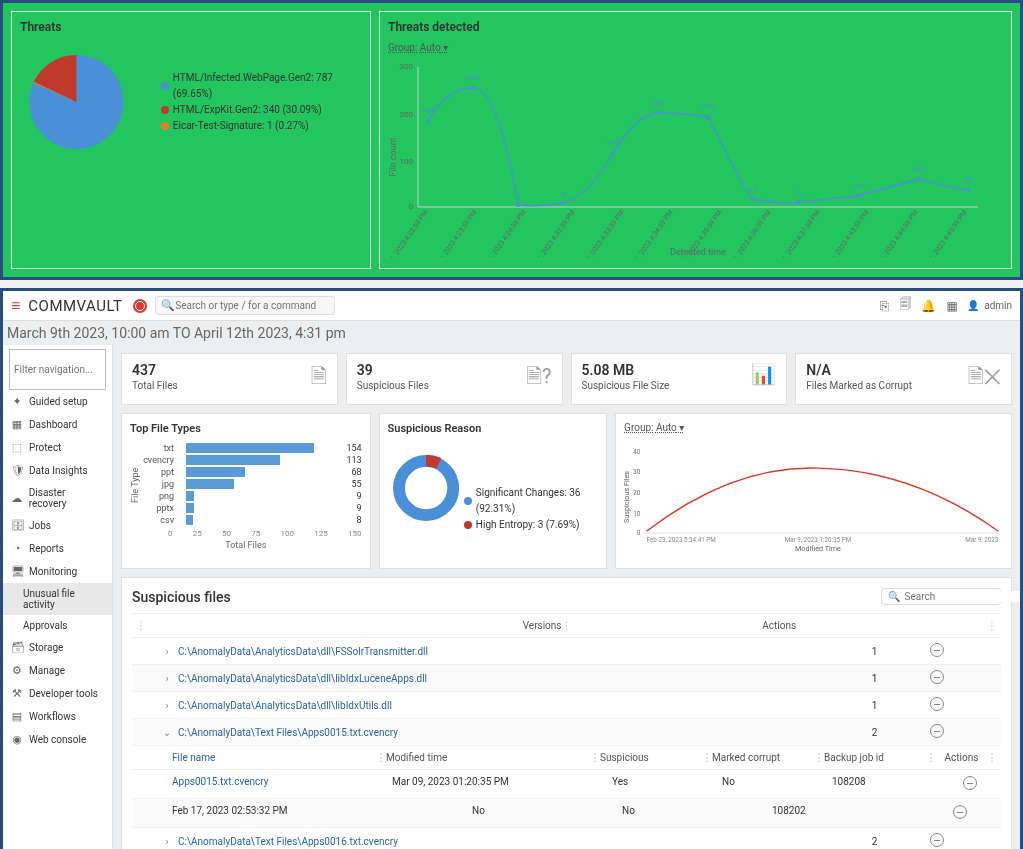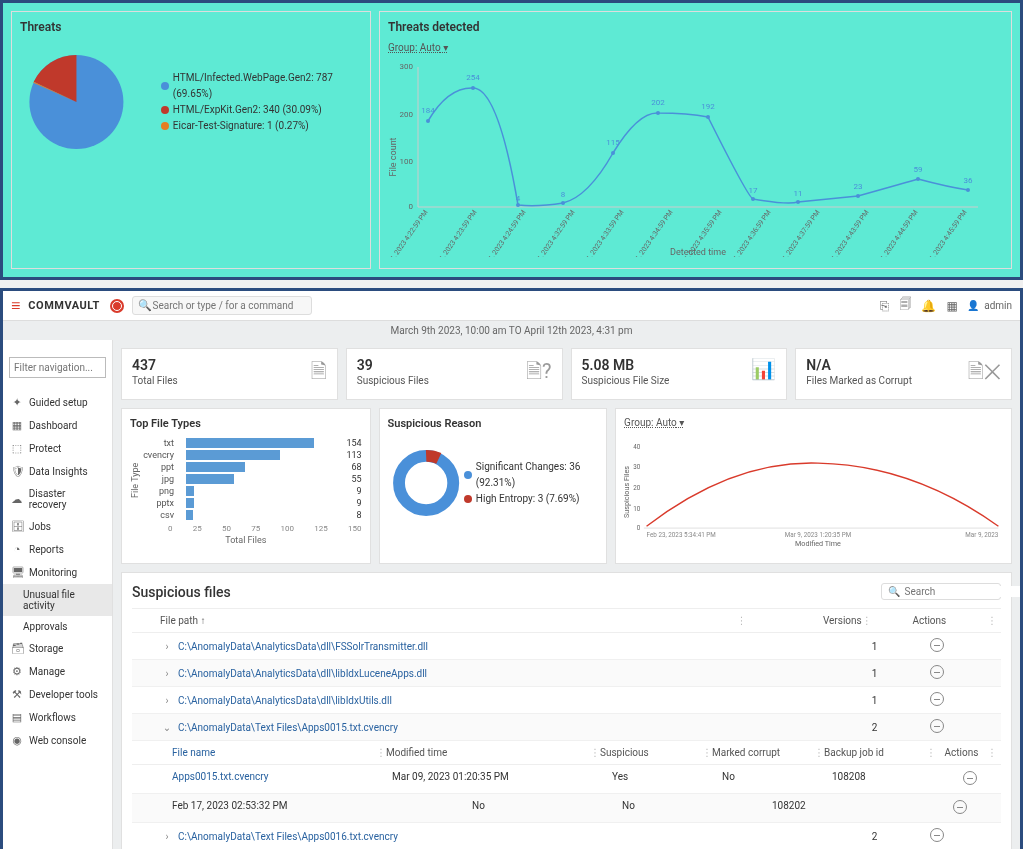--- a/index.html
+++ b/index.html
@@ -1,65 +1,65 @@
 <!DOCTYPE html>
 <html><head>
 <meta charset="utf-8">
 <style>
 *{box-sizing:border-box;margin:0;padding:0;font-family:-apple-system,BlinkMacSystemFont,"Segoe UI",Roboto,Arial,sans-serif}
 body{background:#f0f0f0;font-size:11px;color:#333;width:1023px}
-.outer{border:3px solid #2b4c7e;background:#5eead4;margin-bottom:8px}
+.outer{border:3px solid #2b4c7e;background:#22c55e;margin-bottom:8px}
 .top-section{display:flex;padding:8px;gap:8px}
 .threats-panel{border:1px solid #ddd;padding:8px;width:360px}
 .threats-detected-panel{border:1px solid #ddd;padding:8px;flex:1}
 .panel-title{font-size:12px;font-weight:600;margin-bottom:8px}
 .pie-wrap{display:flex;align-items:center;gap:28px}
 .legend{font-size:10px;line-height:1.6}
 .legend-item{display:flex;align-items:center;gap:4px}
 .legend-dot{width:8px;height:8px;border-radius:50%;flex-shrink:0}
 .group-sel{font-size:10px;margin-bottom:4px;color:#666}
 .group-sel span{text-decoration:underline dotted;color:#555}
 
 
 .app{border:3px solid #2b4c7e;background:#eceeef}
 .topbar{display:flex;align-items:center;background:#fff;border-bottom:1px solid #ddd;padding:4px 8px;gap:8px}
 .hamburger{color:#d93a2b;font-size:16px;cursor:pointer}
-.brand{font-weight:700;font-size:11px;letter-spacing:0.5px}
+.brand{font-weight:400;font-size:15px;letter-spacing:0.5px}
 .brand-badge{display:inline-block;width:14px;height:14px;border-radius:50%;background:#d93a2b;vertical-align:middle;margin-left:2px;position:relative}
 .brand-badge::after{content:"";position:absolute;width:8px;height:8px;border:1px solid #fff;border-radius:50%;top:2px;left:2px}
 .search-box{display:flex;align-items:center;background:#f7f7f7;border:1px solid #ddd;border-radius:3px;padding:2px 6px;width:180px}
 .search-box input{border:none;background:none;outline:none;font-size:10px;flex:1}
 .topbar-right{margin-left:auto;display:flex;align-items:center;gap:10px;color:#666}
 .topbar-right .ico{cursor:pointer;font-size:12px}
 .user{display:flex;align-items:center;gap:4px;font-size:10px}
-.date-range{text-align:center;font-size:10px;padding:4px 4px;color:#666}
+.date-range{text-align:left;font-size:14px;padding:4px 4px;color:#666}
 .body{display:flex}
 .sidebar{width:110px;background:#fff;border-right:1px solid #e0e0e0;padding:4px 0}
-.nav-filter{margin:13px 6px;border:1px solid #bbb;padding:4px 4px;font-size:10px;width:calc(100% - 12px)}
+.nav-filter{margin:0 6px;border:1px solid #bbb;padding:14px 4px;font-size:10px;width:calc(100% - 12px)}
 .nav-item{display:flex;align-items:center;gap:6px;padding:5px 8px;font-size:10px;color:#333;cursor:pointer}
 .nav-item.active{background:#e8e8e8}
 .nav-item.sub{padding-left:20px}
 .nav-ico{width:12px;text-align:center;color:#666;font-size:11px}
 .main{flex:1;padding:8px;overflow:auto}
 .cards{display:flex;gap:8px;margin-bottom:8px}
 .card{background:#fff;border:1px solid #e0e0e0;padding:8px 10px;flex:1;display:flex;justify-content:space-between;align-items:flex-start}
 .card .num{font-size:14px;font-weight:600}
 .card .lbl{font-size:10px;color:#555;margin-top:2px}
 .card-ico{font-size:20px;color:#999}
 .panels{display:flex;gap:8px;margin-bottom:8px}
 .mini-panel{background:#fff;border:1px solid #e0e0e0;padding:8px;flex:1}
 .mini-title{font-size:11px;font-weight:600;margin-bottom:8px}
 .hbar-row{display:flex;align-items:center;gap:12px;margin-bottom:2px;font-size:9px}
 .hbar-lbl{width:34px;text-align:right;color:#555}
 .hbar-track{flex:1;height:10px;position:relative}
 .hbar{height:10px;background:#5b9bd5}
 .hbar-val{font-size:9px;margin-left:20px}
 .axis-lbls{display:flex;justify-content:space-between;font-size:8px;color:#888;margin-left:38px;margin-top:2px}
 .axis-title{text-align:center;font-size:9px;color:#666;margin-top:2px}
-.donut-wrap{display:flex;align-items:center;gap:0}
+.donut-wrap{display:flex;align-items:flex-end;gap:0}
 .table-section{background:#fff;border:1px solid #e0e0e0;padding:10px}
 .table-head{display:flex;justify-content:space-between;align-items:center;margin-bottom:8px}
 .table-title{font-size:14px;font-weight:500}
 .search-tbl{border:1px solid #ddd;border-radius:3px;padding:2px 6px;font-size:10px;display:flex;align-items:center;gap:4px;width:120px}
 .search-tbl input{border:none;outline:none;font-size:10px;flex:1}
 .thead{display:flex;background:#fff;border-top:1px solid #eee;border-bottom:1px solid #eee;font-size:10px;color:#555;padding:6px 4px}
 .col-path{flex:5;padding-left:24px}
 .col-ver{flex:1;text-align:right}
 .col-act{flex:1;text-align:center}
 .row{display:flex;align-items:center;border-bottom:1px solid #f0f0f0;padding:5px 4px;font-size:10px}
@@ -389,21 +389,20 @@
       </div>
       <div class="table-section">
         <div class="table-head">
           <div class="table-title">Suspicious files</div>
           <div class="search-tbl">
               <span>🔍</span>
               <input placeholder="Search" style="">
             </div>
         </div>
         <div class="thead">
-          <div class="col-path"><span>File path ↑</span></div>
           <span class="vdots">⋮</span>
           <div class="col-ver"><span>Versions</span></div>
           <span class="vdots">⋮</span>
           <div class="col-act"><span>Actions</span></div>
           <span class="vdots">⋮</span>
         </div>
         <div id="table-body">
             <div class="row">
               <div class="col-path">
                 <span class="expand">›</span>

